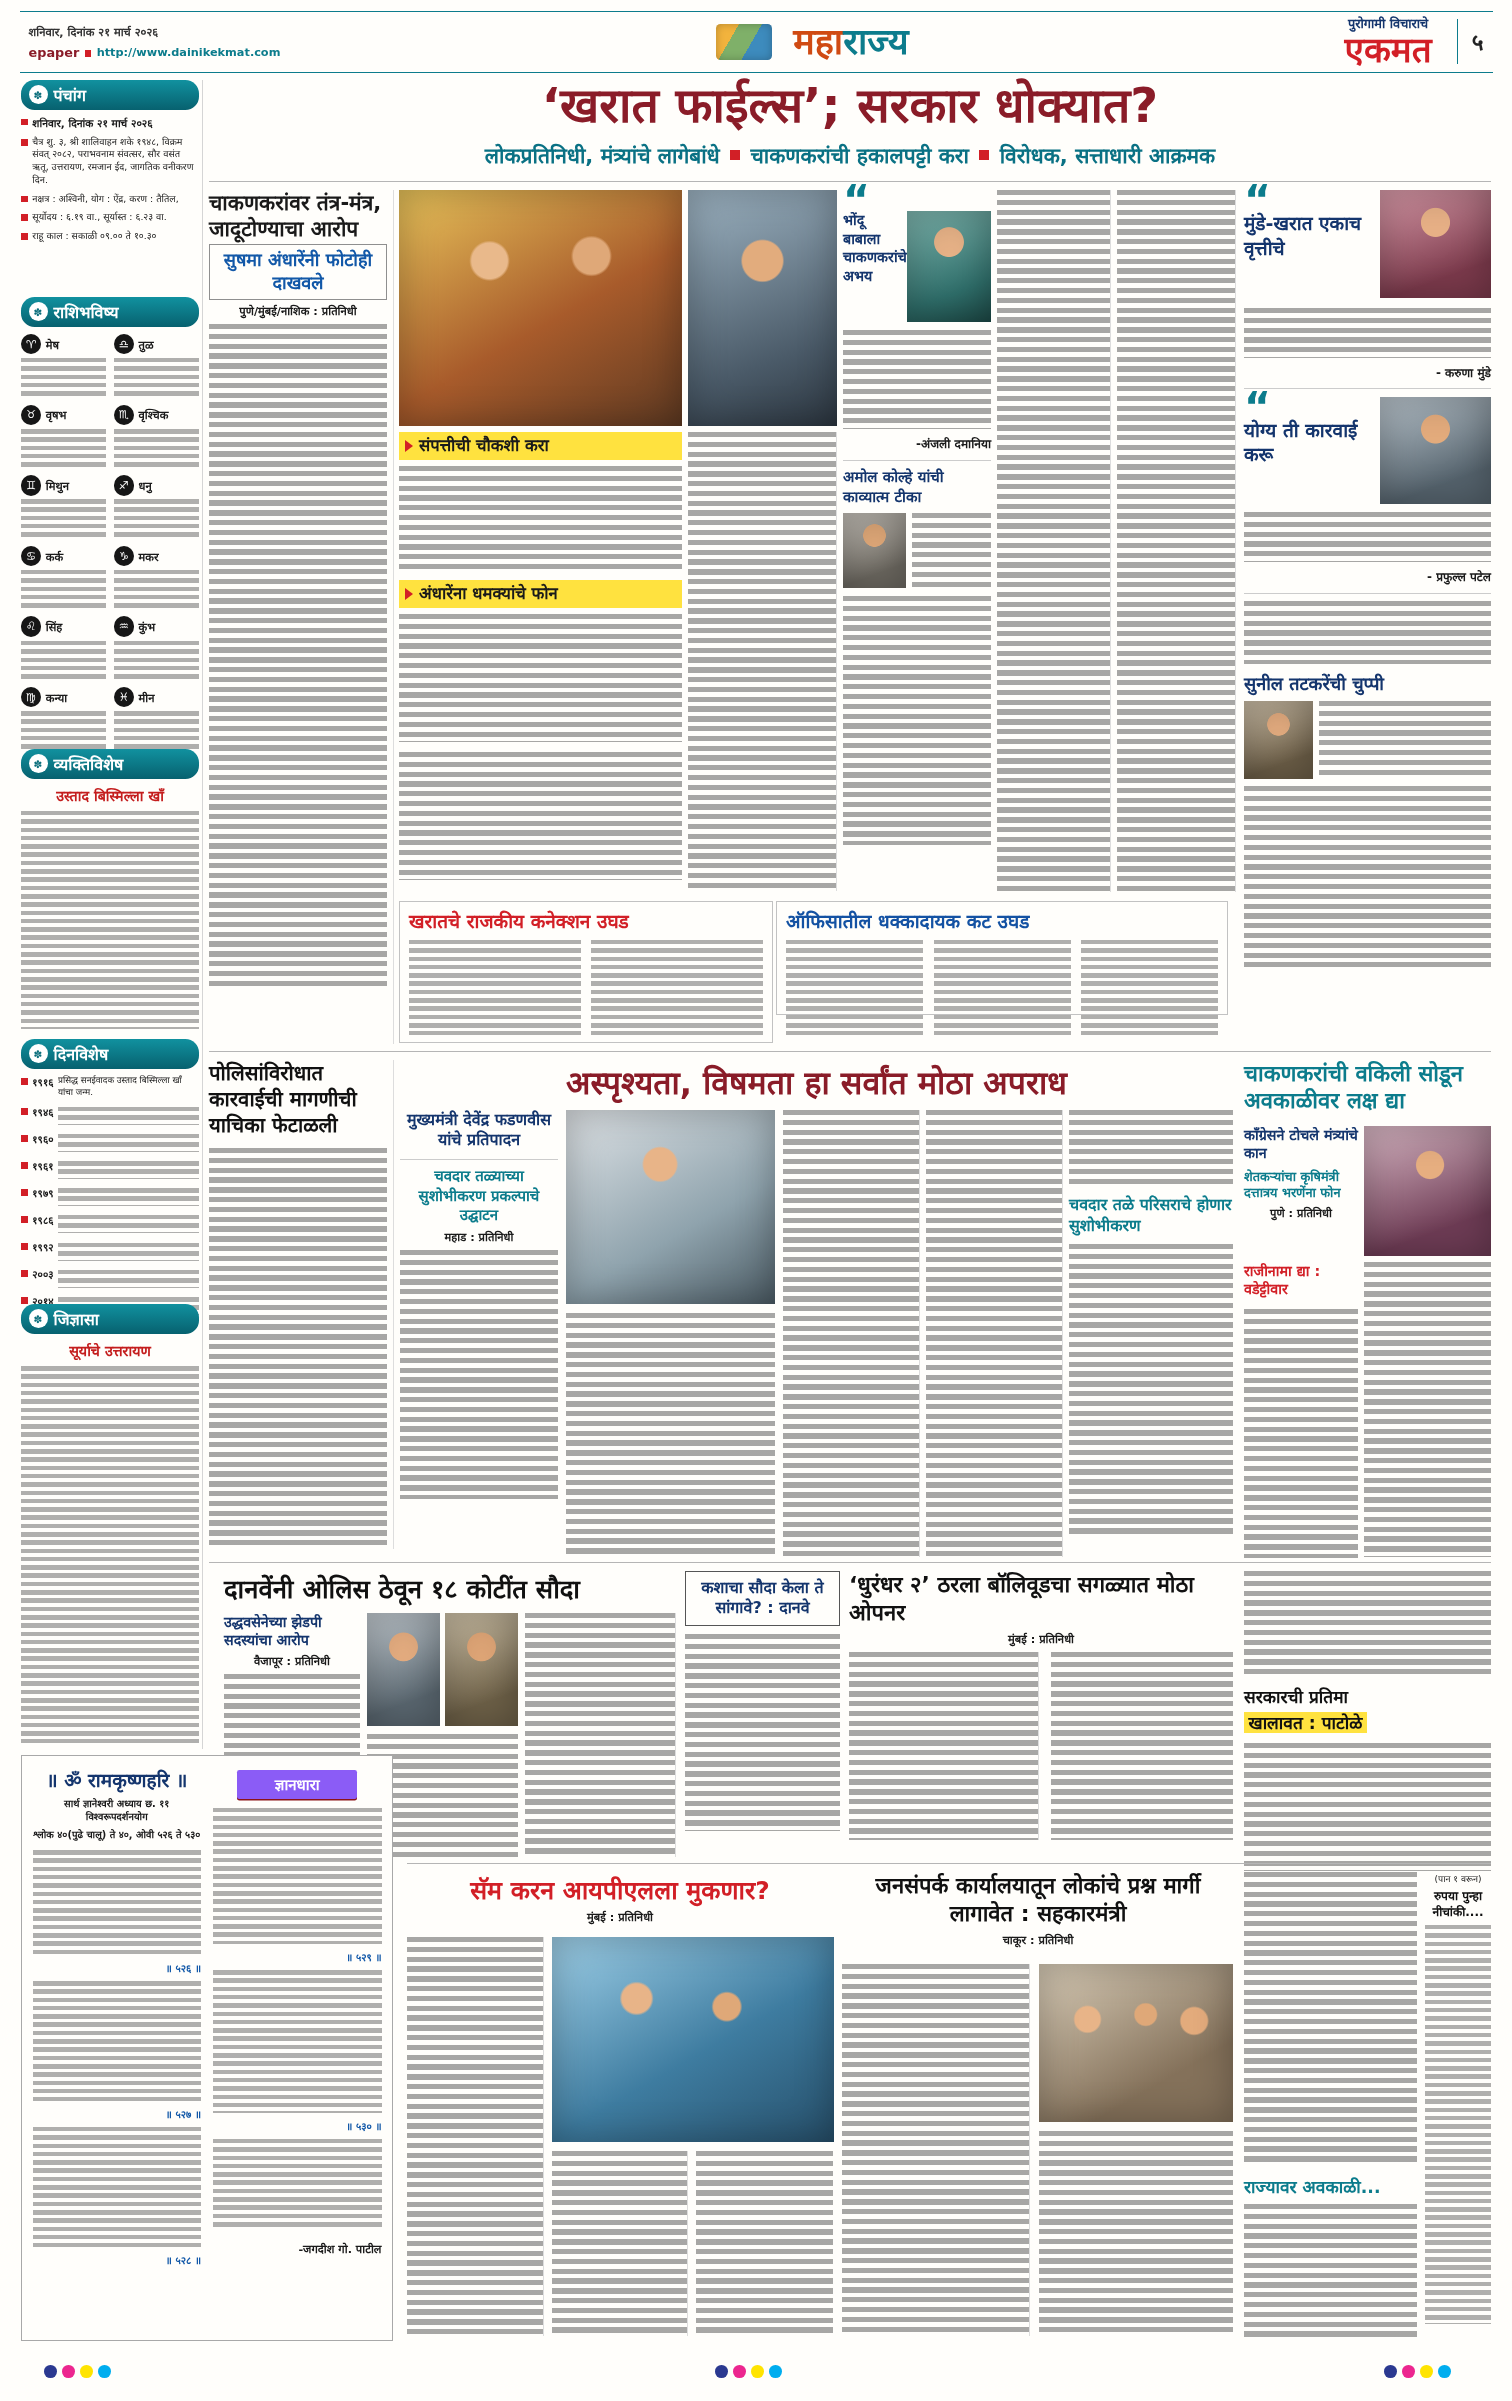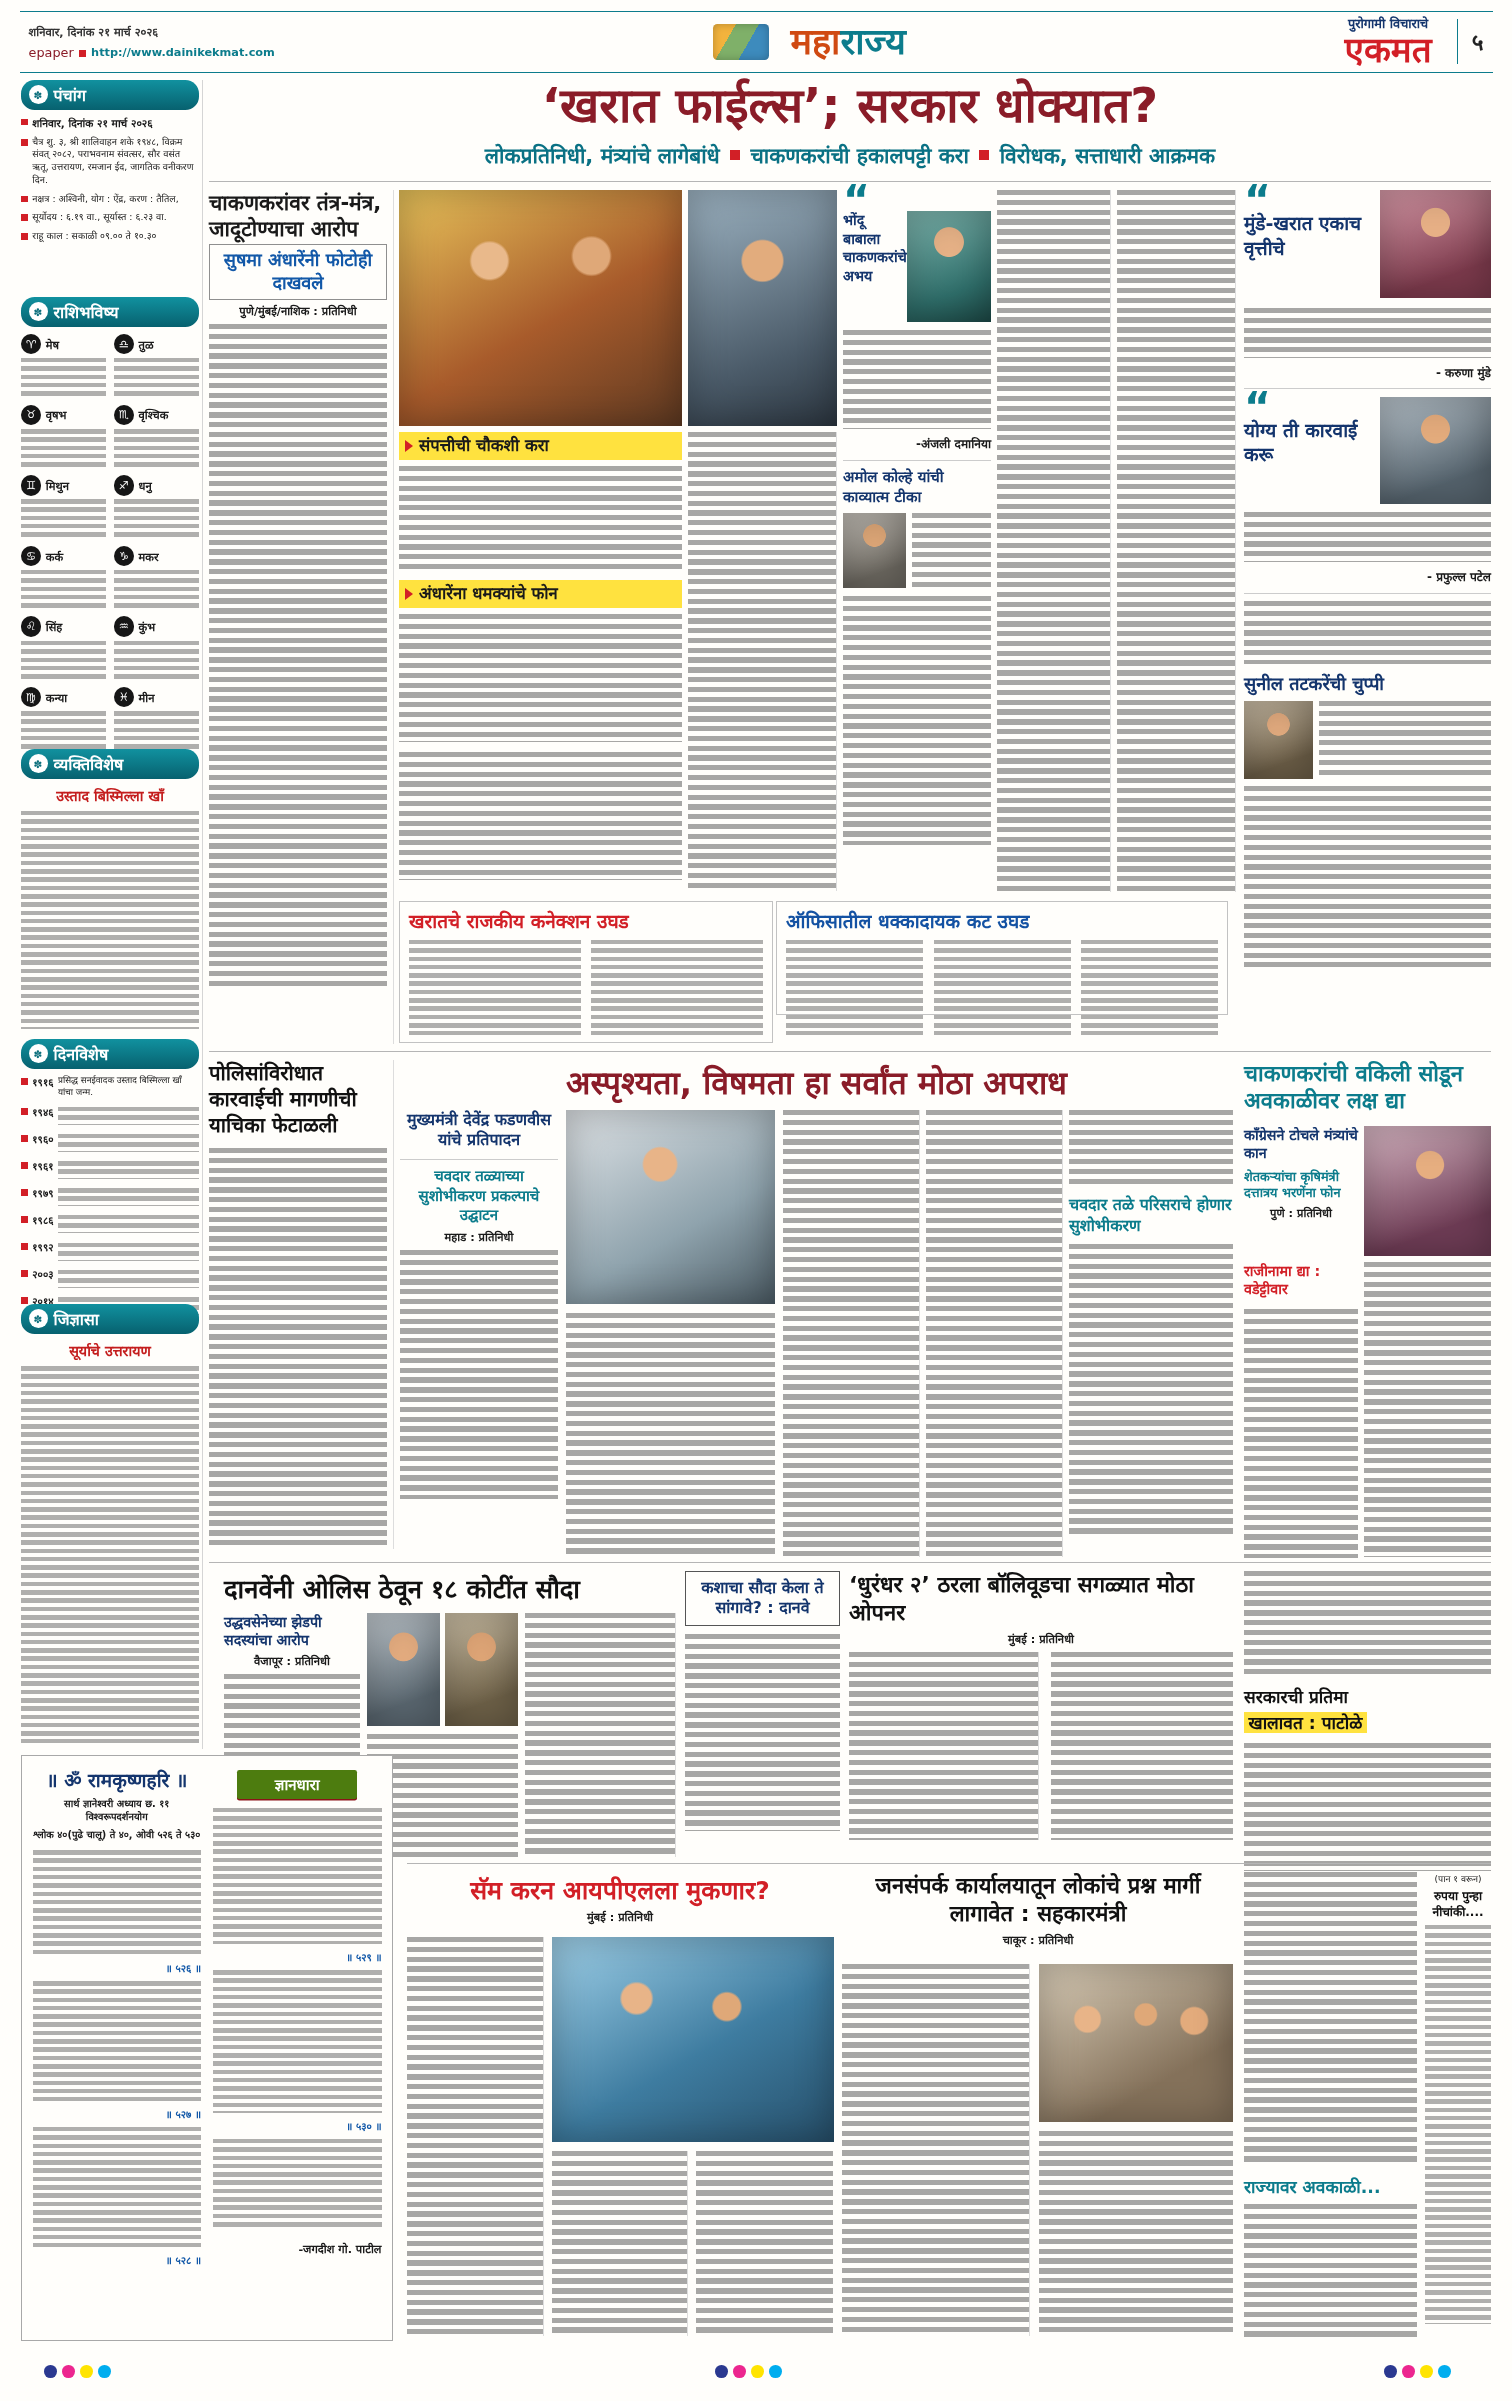--- a/index.html
+++ b/index.html
@@ -8,21 +8,21 @@
 .abs{position:absolute}
 .ft{background-image:repeating-linear-gradient(180deg,rgba(35,35,35,.40) 0 5.3px,transparent 5.3px 9.8px)}
 .ft-s{background-image:repeating-linear-gradient(180deg,rgba(35,35,35,.36) 0 4.5px,transparent 4.5px 8.3px)}
 .photo{box-shadow:inset 0 0 38px rgba(0,0,0,.30);background:linear-gradient(135deg,#b9a07c,#6d4f38)}
 .sq{display:inline-block;width:6.8px;height:6.8px;background:#d21f26;flex:0 0 auto;margin-top:3px}
 .vr{border-right:0.8px solid #ddd}
 
 .hdr{position:absolute;left:19.6px;top:10.5px;width:1473px;height:62px;border-top:1.5px solid #0c7c8c;border-bottom:1.5px solid #0c7c8c;display:flex;align-items:center;justify-content:space-between;padding:3px 9px}
 .hdate{font-size:11.3px;font-weight:bold;color:#333}
 .hep{font-size:11.3px;margin-top:6px;display:flex;align-items:center;gap:5.3px}
-.hep .lab{color:#8a1c28;font-weight:normal;font-size:12.8px}
+.hep .lab{color:#8a1c28;font-weight:bold;font-size:12.8px}
 .hep .url{color:#0c7c8c;font-weight:bold}
 .mast{display:flex;align-items:center;gap:21px}
 .mart{width:56px;height:36px;border-radius:4.5px;background:linear-gradient(120deg,#f2b33d 0 30%,#7fb069 30% 60%,#3d8bbd 60%);box-shadow:inset 0 0 9px rgba(0,0,0,.25)}
 .mtxt{font-size:36px;font-weight:bold;line-height:1}
 .mtxt .p1{color:#d04a12}.mtxt .p2{color:#0c7c8c}
 .brand{text-align:center;padding-right:12px}
 .brand .tag{font-size:12.8px;font-weight:bold;color:#14356d}
 .brand .nm{font-size:35px;font-weight:bold;color:#d21f26;line-height:1.05}
 .pgnum{font-size:22.6px;font-weight:bold;color:#222;border-left:1.5px solid #0c7c8c;padding-left:13.6px;height:45px;display:flex;align-items:center}
 
@@ -65,21 +65,21 @@
 .h-red{color:#d21f26;font-weight:bold}
 .h-navy{color:#14356d;font-weight:bold}
 .h-blk{color:#111;font-weight:bold}
 .ylw{background:#ffe23f;padding:0.8px 4.5px}
 
 .gbox{position:absolute;left:21px;top:1755px;width:372px;height:586px;background:#fffefb;border:0.8px solid #a8a8a8;padding:10.5px;z-index:5;display:flex;gap:12px}
 .gcol{width:169px}
 .gtitle{color:#14356d;font-weight:bold;font-size:19px;text-align:center}
 .gline{font-weight:bold;font-size:9.8px;text-align:center;margin-top:4.5px;line-height:1.35}
 .vmark{color:#1258a8;font-weight:bold;font-size:10.2px;text-align:right;margin:6px 0}
-.ribbon{background:#4d7c0f;color:#fff;font-weight:bold;font-size:15px;text-align:center;padding:4.5px 7.5px;width:120px;margin:3px auto 9px;border-radius:2.3px;box-shadow:0 1.5px 0 #8c1318}
+.ribbon{background:#8b5cf6;color:#fff;font-weight:bold;font-size:15px;text-align:center;padding:4.5px 7.5px;width:120px;margin:3px auto 9px;border-radius:2.3px;box-shadow:0 1.5px 0 #8c1318}
 .gauthor{font-weight:bold;font-size:11.3px;text-align:right;margin-top:12px}
 .dots{display:flex;gap:5.3px}
 .dot{width:12.8px;height:12.8px;border-radius:50%;display:inline-block}
 </style>
 </head>
 <body>
 
 <div id="page">
 
   <div class="hdr">

